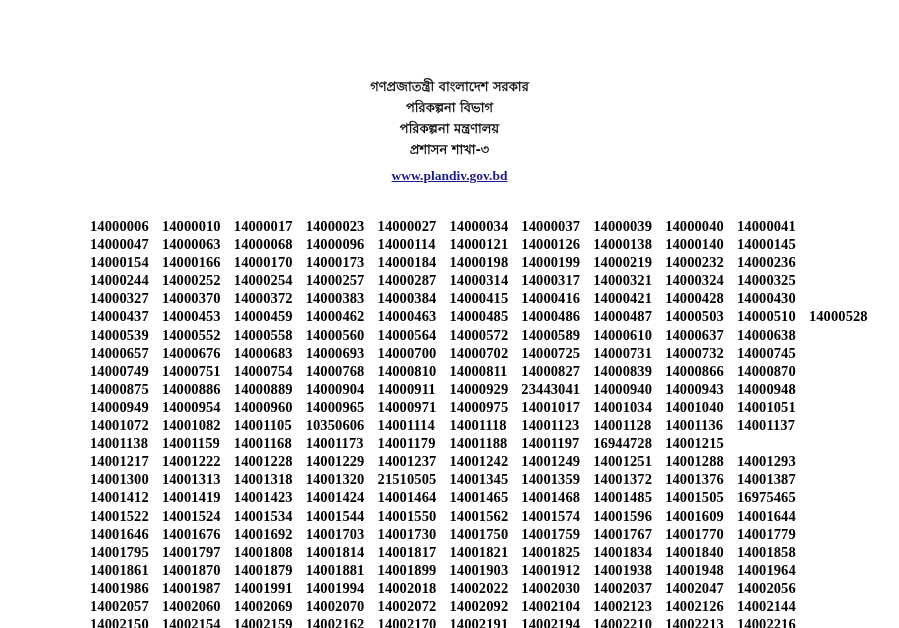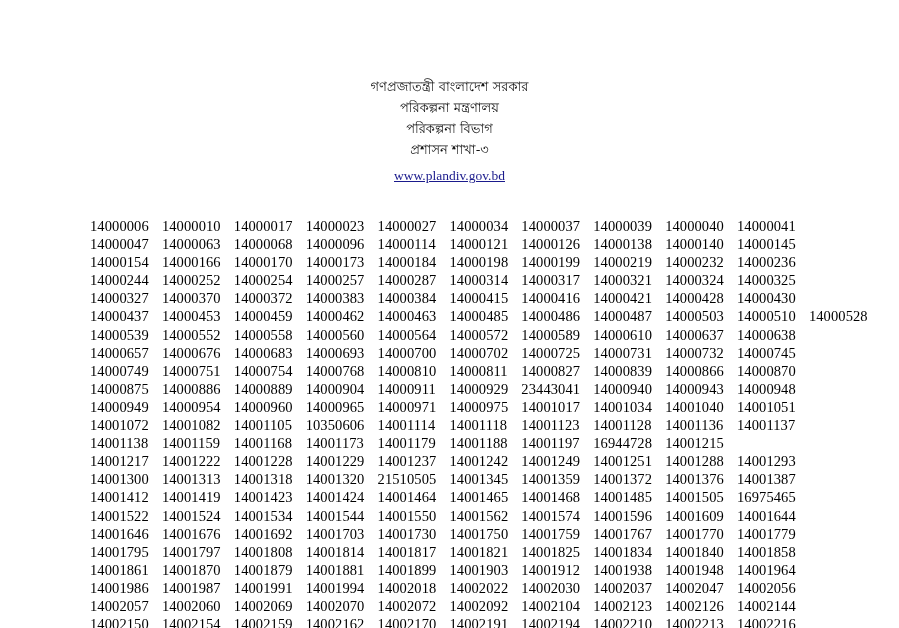--- a/index.html
+++ b/index.html
@@ -12,20 +12,21 @@
     height: 628px;
     font-family: "Liberation Serif", serif;
     color: #000000;
     overflow: hidden;
   }
   .page {
     position: relative;
     width: 899px;
     height: 628px;
     box-sizing: border-box;
+    font-weight: bold;
   }
   .header {
     text-align: center;
     padding-top: 76px;
   }
   .header-line {
     font-family: "DejaVu Sans", sans-serif;
     font-size: 13.5px;
     line-height: 21px;
     color: #111111;
@@ -66,22 +67,22 @@
     width: 71.9px;
   }
 </style>
 </head>
 <body>
 
 <div class="page">
 
   <div class="header">
     <div class="header-line bn">গণপ্রজাতন্ত্রী বাংলাদেশ সরকার</div>
+    <div class="header-line bn">পরিকল্পনা বিভাগ</div>
     <div class="header-line bn">পরিকল্পনা মন্ত্রণালয়</div>
-    <div class="header-line bn">পরিকল্পনা বিভাগ</div>
     <div class="header-line bn">প্রশাসন শাখা-৩</div>
     <div><a class="website">www.plandiv.gov.bd</a></div>
   </div>
 
   <div class="roll-area">
     <table class="rolls">
       <tbody>
           <tr>
             <td>14000006</td>
             <td>14000010</td>

